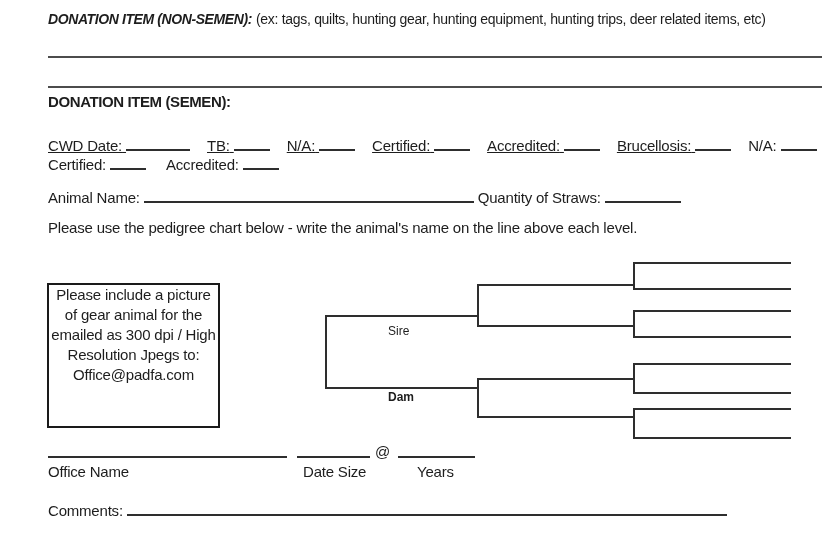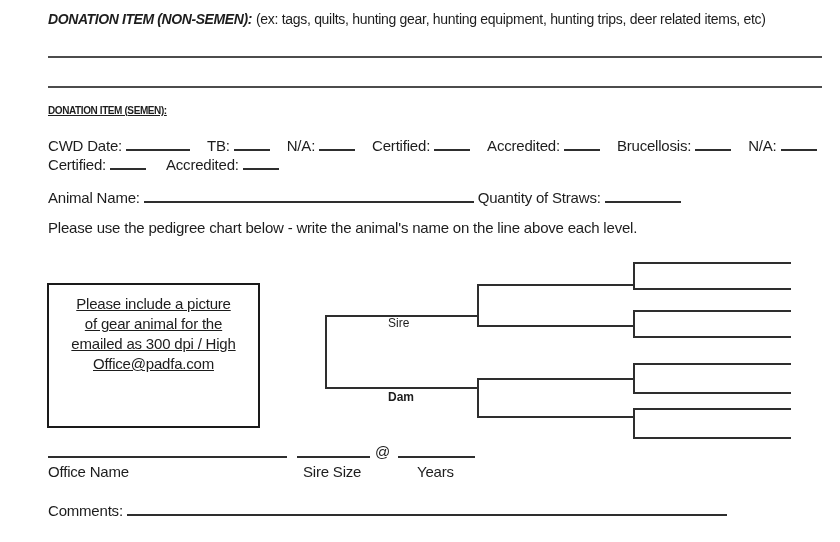--- a/index.html
+++ b/index.html
@@ -30,35 +30,33 @@
     display: inline-block;
     height: 14px;
     border-bottom: 2px solid #2e2e2e;
     vertical-align: baseline;
   }
   .bw-cwd { width: 64px; }
   .bw-s  { width: 36px; }
   .bw-an { width: 330px; }
   .bw-q  { width: 76px; }
   .bw-cm { width: 600px; }
-  .fgroup { margin-right: 17px; white-space: nowrap; }
+  .fgroup { margin-right: 17px; white-space: nowrap; text-decoration: underline; }
   .fgroup2 { margin-right: 20px; white-space: nowrap; }
   
   .photo-box {
     position: absolute;
     left: 47px;
     top: 283px;
-    width: 213px;
+    width: 173px;
     height: 145px;
     border: 2px solid #1a1a1a;
     text-align: center;
-    padding-top: 9px;
     line-height: 20px;
     font-size: 15px;
-    text-decoration: underline;
   }
   
   .pl { position: absolute; height: 2px; background: #2e2e2e; }
   .pv { position: absolute; width: 2px; background: #2e2e2e; }
   .ped-label { position: absolute; font-size: 12px; letter-spacing: 0; }
   
   .bl { position: absolute; height: 2px; background: #2e2e2e; }
   .label { position: absolute; font-size: 15px; }
 </style>
 </head>
@@ -66,21 +64,21 @@
 
 <div class="page">
 
   <div class="abs nowrap" style="left:48px; top:10px;">
     <span class="bold" style="font-size:14px; letter-spacing:-0.4px;font-style:italic;">DONATION ITEM (NON-SEMEN):</span>
     <span class="hint">(ex: tags, quilts, hunting gear, hunting equipment, hunting trips, deer related items, etc)</span>
   </div>
   <div class="rule" style="top:56px;"></div>
   <div class="rule" style="top:86px;"></div>
 
-  <div class="abs bold nowrap" style="left:48px; top:105px; font-size:10px; letter-spacing:-0.4px;text-decoration:underline;">DONATION ITEM (SEMEN):</div>
+  <div class="abs bold nowrap" style="left:48px; top:93px; font-size:15px; letter-spacing:-0.4px;">DONATION ITEM (SEMEN):</div>
 
   <div class="abs nowrap" style="left:48px; top:137px;">
     <span class="fgroup"><span>CWD Date:</span> <span class="blank bw-cwd"></span></span><span class="fgroup"><span>TB:</span> <span class="blank bw-s"></span></span><span class="fgroup"><span>N/A:</span> <span class="blank bw-s"></span></span><span class="fgroup"><span>Certified:</span> <span class="blank bw-s"></span></span><span class="fgroup"><span>Accredited:</span> <span class="blank bw-s"></span></span><span class="fgroup"><span>Brucellosis:</span> <span class="blank bw-s"></span></span><span class="nowrap"><span>N/A:</span> <span class="blank bw-s"></span></span>
   </div>
 
   <div class="abs nowrap" style="left:48px; top:156px;">
     <span class="fgroup2"><span>Certified:</span> <span class="blank bw-s"></span></span><span class="nowrap"><span>Accredited:</span> <span class="blank bw-s"></span></span>
   </div>
 
   <div class="abs nowrap" style="left:48px; top:219px;">Please use the pedigree chart below - write the animal's name on the line above each level.</div>
@@ -89,30 +87,31 @@
     <span>Animal Name:</span>
     <span class="blank bw-an"></span>
     <span>Quantity of Straws:</span>
     <span class="blank bw-q"></span>
   </div>
 
   <div class="photo-box">
     <div>Please include a picture</div>
     <div>of gear animal for the</div>
     <div>emailed as 300 dpi / High</div>
+    <div>Resolution Jpegs to:</div>
     <div>Office@padfa.com</div>
   </div>
 
   <div>
 
     <div class="pv" style="left:325px; top:315px; height:74px;"></div>
 
     <div class="pl" style="left:325px; top:315px; width:154px;"></div>
     <div class="pl" style="left:325px; top:387px; width:154px;"></div>
-    <div class="ped-label" style="left:388px; top:316px;">Sire</div>
+    <div class="ped-label" style="left:388px; top:324px;">Sire</div>
     <div class="ped-label" style="left:388px; top:390px;font-weight:bold;">Dam</div>
 
     <div class="pv" style="left:477px; top:284px; height:43px;"></div>
     <div class="pv" style="left:477px; top:378px; height:40px;"></div>
 
     <div class="pl" style="left:477px; top:284px; width:158px;"></div>
     <div class="pl" style="left:477px; top:325px; width:158px;"></div>
     <div class="pl" style="left:477px; top:378px; width:158px;"></div>
     <div class="pl" style="left:477px; top:416px; width:158px;"></div>
 
@@ -129,21 +128,21 @@
     <div class="pl" style="left:633px; top:392px; width:158px;"></div>
     <div class="pl" style="left:633px; top:408px; width:158px;"></div>
     <div class="pl" style="left:633px; top:437px; width:158px;"></div>
   </div>
 
   <div class="bl" style="left:48px; top:456px; width:239px;"></div>
   <div class="bl" style="left:297px; top:456px; width:73px;"></div>
   <div class="label" style="left:375px; top:443px;">@</div>
   <div class="bl" style="left:398px; top:456px; width:77px;"></div>
   <div class="label" style="left:48px; top:463px;">Office Name</div>
-  <div class="label" style="left:303px; top:463px;">Sire Size</div>
+  <div class="label" style="left:303px; top:463px;">Date Size</div>
   <div class="label" style="left:417px; top:463px;text-align:right;">Years</div>
 
   <div class="abs nowrap" style="left:48px; top:502px;">
     <span>Comments:</span>
     <span class="blank bw-cm"></span>
   </div>
 
 </div>
 
 </body></html>

